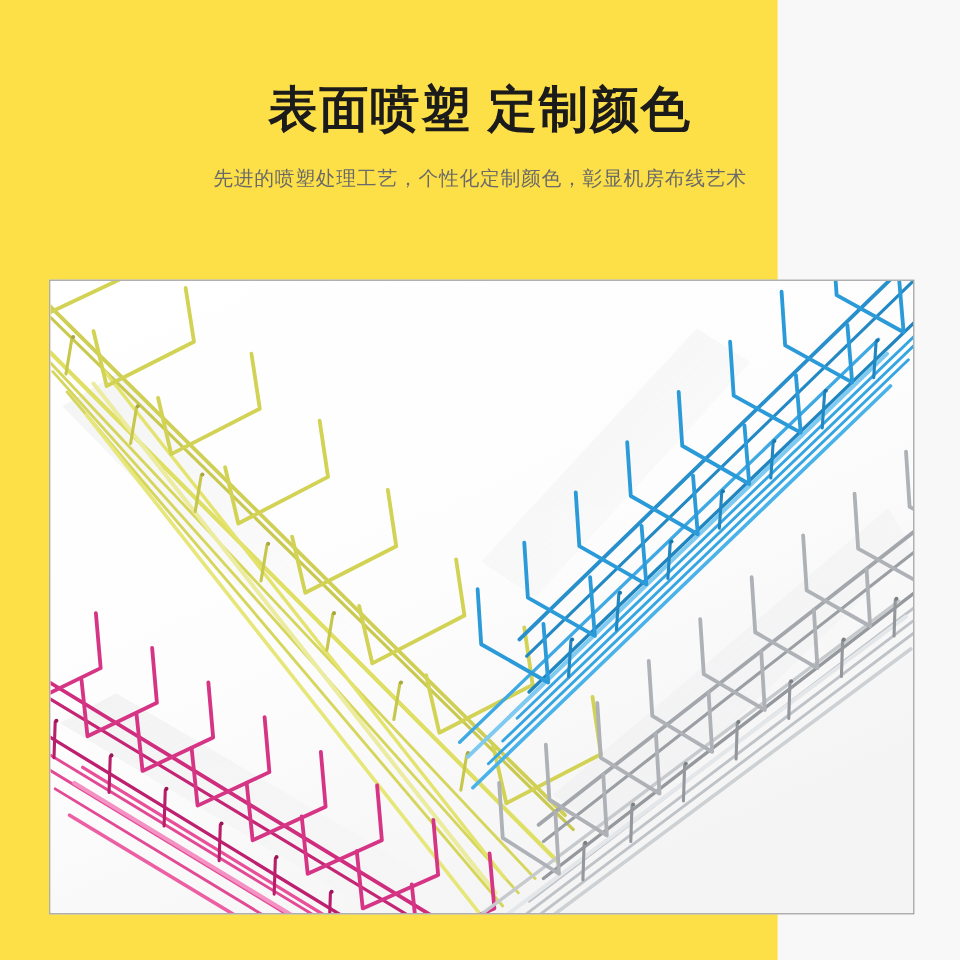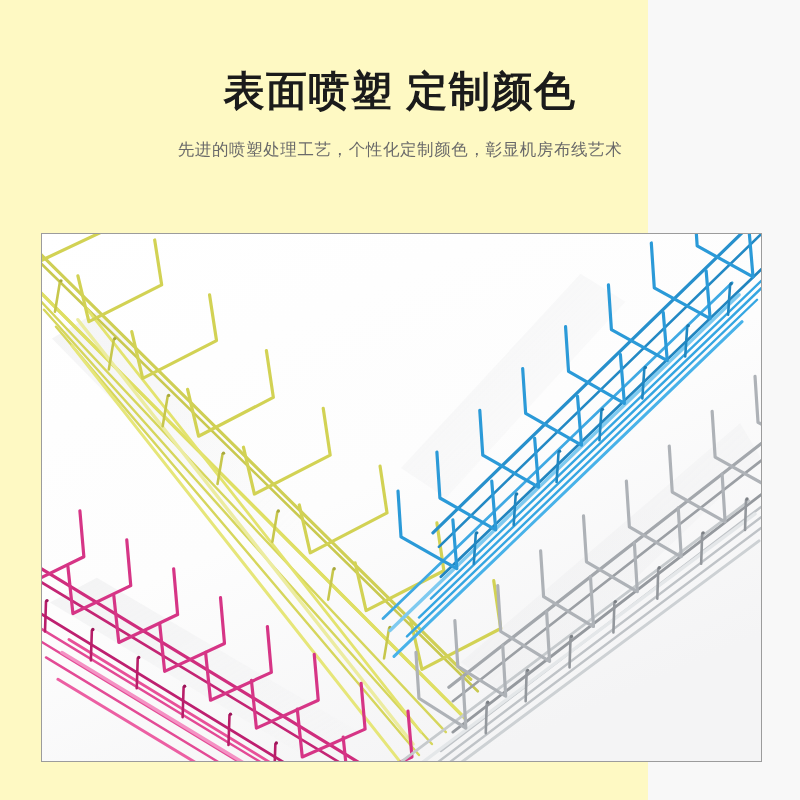--- a/index.html
+++ b/index.html
@@ -12,21 +12,21 @@
     background: #f8f8f8;
     font-family: "Liberation Sans", "DejaVu Sans", sans-serif;
     overflow: hidden;
     position: relative;
   }
   .page {
     position: absolute;
     inset: 0;
     width: 648px;
     height: 800px;
-    background: #fef9c3;
+    background: #fde047;
     text-decoration: underline;
   }
   .header {
     position: absolute;
     left: 0;
     top: 0;
     width: 800px;
     height: 233px;
     text-align: center;
   }

